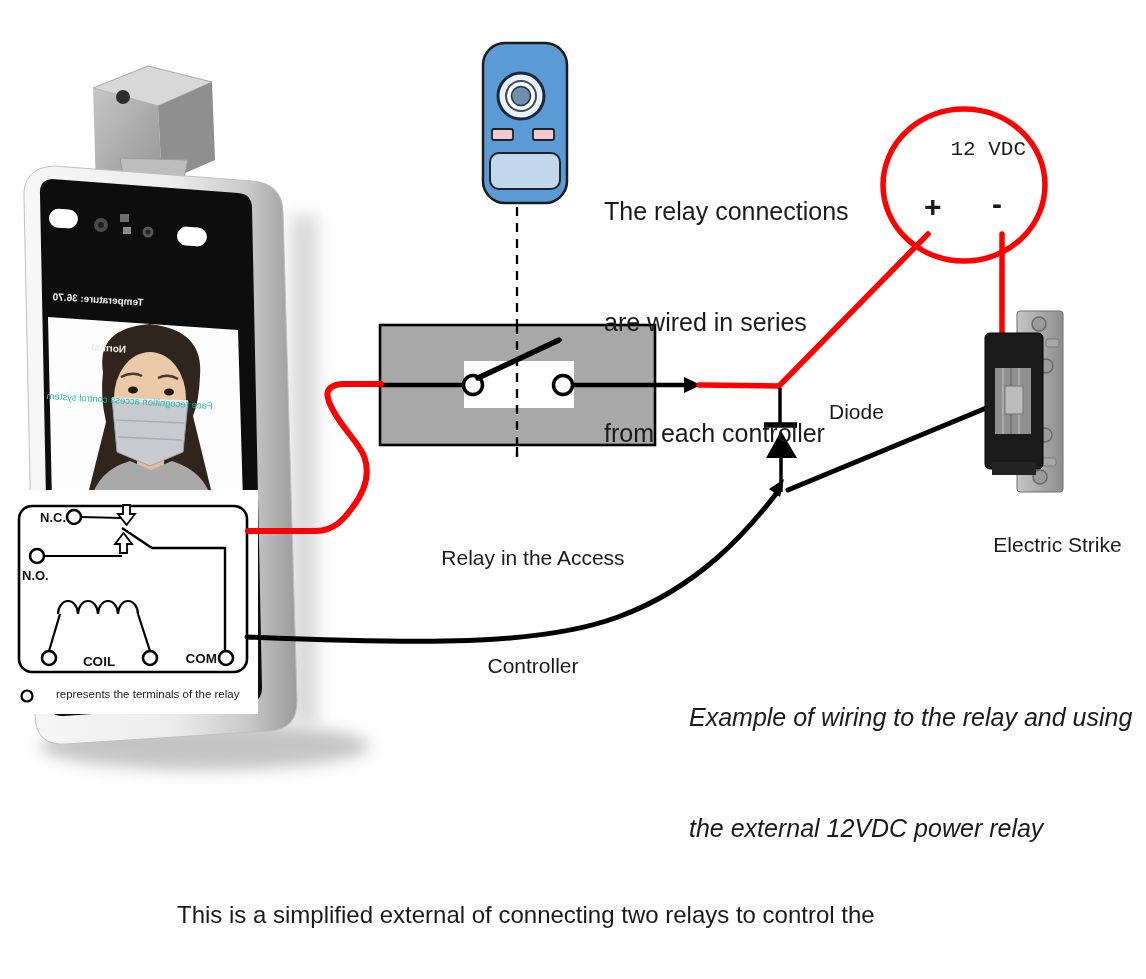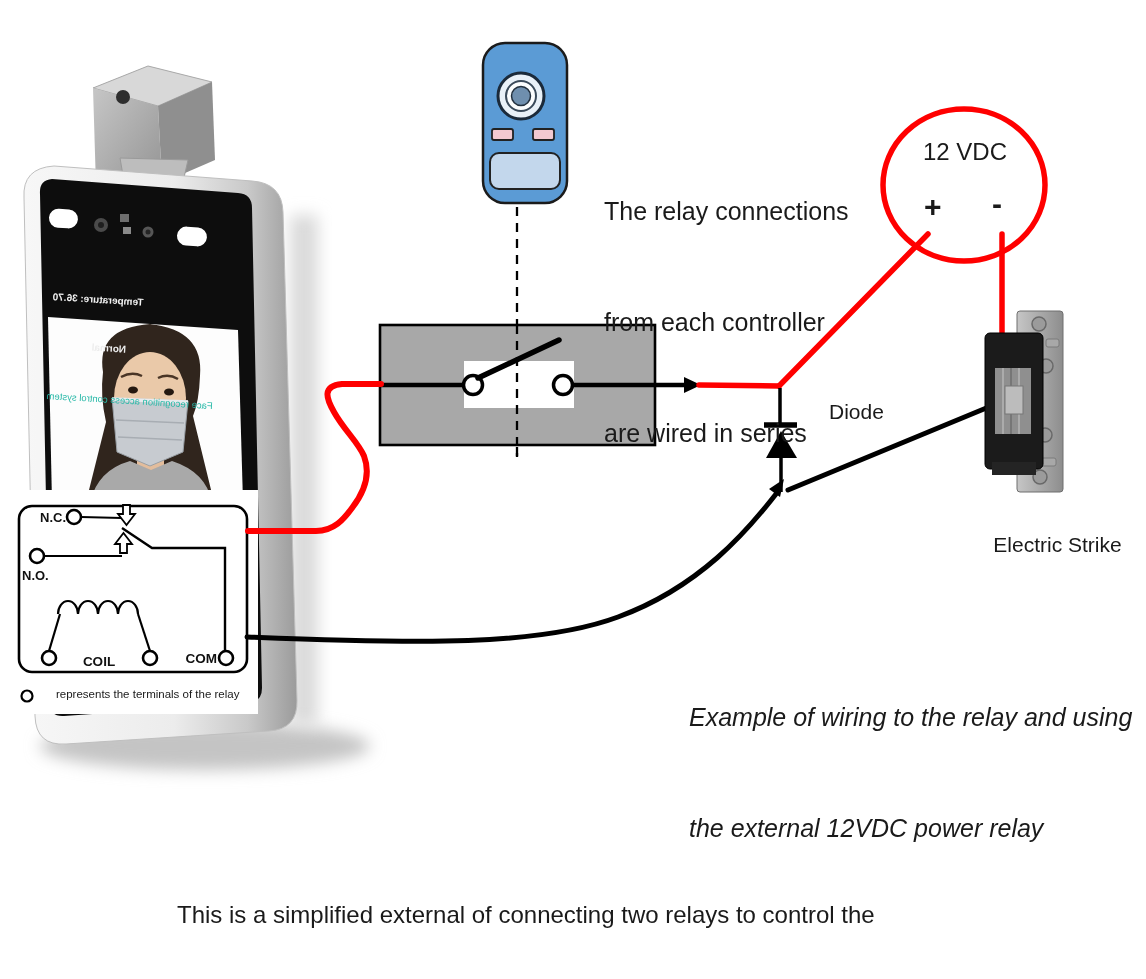--- a/index.html
+++ b/index.html
@@ -2,21 +2,21 @@
 <html><head>
 <meta charset="utf-8">
 <style>
   html,body{margin:0;padding:0;background:#ffffff;}
   #stage{position:relative;width:1146px;height:979px;background:#ffffff;overflow:hidden;
          font-family:"Liberation Sans",sans-serif;color:#1a1a1a;}
   #diagram{position:absolute;left:0;top:0;}
   .lbl{position:absolute;white-space:pre;color:#1a1a1a;}
   .f21{font-size:25px;line-height:37px;}
   #note-series{left:604px;top:119px;}
-  #vdc-label{left:904px;top:138px;width:122px;font-size:24px;text-align:center;}
+  #vdc-label{left:904px;top:138px;width:122px;font-size:21px;text-align:right;font-family:Liberation Mono, monospace;}
   #plus-sign{left:924px;top:190px;font-size:30px;font-weight:600;}
   #minus-sign{left:992px;top:187px;font-size:30px;font-weight:600;}
   #diode-label{left:829px;top:400px;font-size:21px;}
   #relaybox-label{left:418px;top:468px;width:230px;font-size:21px;line-height:36px;text-align:center;}
   #strike-label{left:975px;top:533px;width:165px;font-size:21px;text-align:center;}
   #note-example{left:689px;top:625px;font-style:italic;}
   #legend-text{left:56px;top:688px;font-size:11.5px;font-weight:400;}
   #paragraph{left:177px;top:812px;font-size:24px;line-height:41px;}
   #screen-text{left:50px;top:261px;width:196px;transform:scaleX(-1) rotate(-3.5deg);}
   #screen-text .s1{font-size:10px;font-weight:600;color:#f2f2f2;text-align:right;line-height:12px;}
@@ -182,30 +182,34 @@
     <line x1="1003" y1="368" x2="1003" y2="434" stroke="#b5b5b5" stroke-width="1.5"></line>
     <line x1="1011" y1="368" x2="1011" y2="434" stroke="#6e6e6e" stroke-width="1.5"></line>
     <line x1="1019" y1="368" x2="1019" y2="434" stroke="#b5b5b5" stroke-width="1.5"></line>
     <rect x="1005" y="386" width="18" height="28" fill="#bcbcbc" stroke="#777" stroke-width="1"></rect>
     <rect x="992" y="462" width="44" height="13" fill="#242424"></rect>
   </g>
 </svg>
 
 <div class="lbl f21" id="note-series">
   <div>The relay connections</div>
+  <div>are wired in series</div>
   <div>from each controller</div>
-  <div>are wired in series</div>
 </div>
 
 <div class="lbl" id="vdc-label">12 VDC</div>
 <div class="lbl" id="plus-sign">+</div>
 <div class="lbl" id="minus-sign">-</div>
 
 <div class="lbl" id="diode-label">Diode</div>
 
+<div class="lbl" id="relaybox-label">
+  <div>Relay in the Access</div>
+  <div>Controller</div>
+</div>
 
 <div class="lbl" id="strike-label">Electric Strike</div>
 
 <div class="lbl f21" id="note-example">
   <div>Example of wiring to the relay and using</div>
   <div>the external 12VDC power relay</div>
 </div>
 
 <div class="lbl" id="legend-text">represents the terminals of the relay</div>
 

